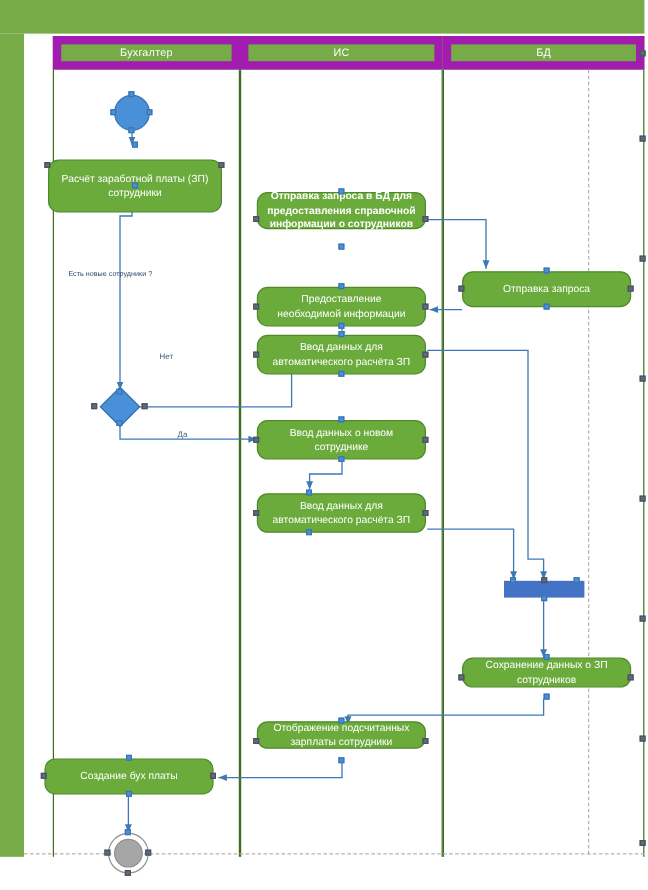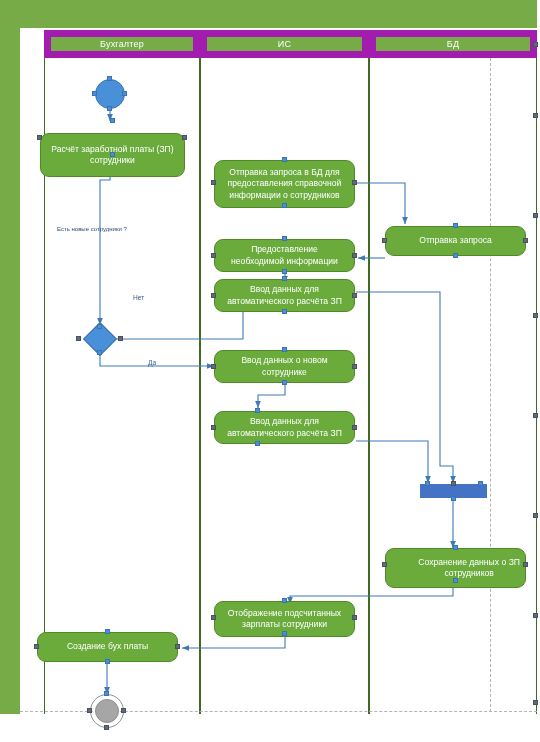--- a/index.html
+++ b/index.html
@@ -222,21 +222,21 @@
     <div>
       <span>Расчёт заработной платы (ЗП)</span>
       <span>сотрудники</span>
     </div>
   </div>
   <div class="handle blue" style="left:110px;top:118px;"></div>
   <div class="handle" style="left:37px;top:135px;"></div>
   <div class="handle" style="left:182px;top:135px;"></div>
   <div class="handle blue" style="left:110px;top:152px;"></div>
 
-  <div class="node" style="left:214px;top:160px;width:141px;height:48px;">
+  <div class="node" style="left:214px;top:160px;width:141px;height:31px;font-weight:bold;">
     <div>
       <span>Отправка запроса в БД для</span>
       <span>предоставления справочной</span>
       <span>информации о сотрудников</span>
     </div>
   </div>
   <div class="handle blue" style="left:282px;top:157px;"></div>
   <div class="handle" style="left:211px;top:180px;"></div>
   <div class="handle" style="left:352px;top:180px;"></div>
   <div class="handle blue" style="left:282px;top:203px;"></div>
@@ -300,32 +300,32 @@
   <div class="handle" style="left:211px;top:425px;"></div>
   <div class="handle" style="left:352px;top:425px;"></div>
   <div class="handle blue" style="left:255px;top:441px;"></div>
 
   <div class="join-bar" style="left:420px;top:484px;width:67px;height:14px;"></div>
   <div class="handle blue" style="left:425px;top:481px;"></div>
   <div class="handle" style="left:451px;top:481px;"></div>
   <div class="handle blue" style="left:478px;top:481px;"></div>
   <div class="handle blue" style="left:451px;top:496px;"></div>
 
-  <div class="node" style="left:385px;top:548px;width:141px;height:40px;justify-content:flex-end;">
+  <div class="node" style="left:385px;top:548px;width:141px;height:25px;">
     <div>
       <span>Сохранение данных о ЗП</span>
       <span>сотрудников</span>
     </div>
   </div>
   <div class="handle blue" style="left:453px;top:545px;"></div>
   <div class="handle" style="left:382px;top:562px;"></div>
   <div class="handle" style="left:523px;top:562px;"></div>
   <div class="handle blue" style="left:453px;top:578px;"></div>
 
-  <div class="node" style="left:214px;top:601px;width:141px;height:36px;align-items:center;">
+  <div class="node" style="left:214px;top:601px;width:141px;height:23px;align-items:center;">
     <div>
       <span>Отображение подсчитанных</span>
       <span>зарплаты сотрудники</span>
     </div>
   </div>
   <div class="handle blue" style="left:282px;top:598px;"></div>
   <div class="handle" style="left:211px;top:615px;"></div>
   <div class="handle" style="left:352px;top:615px;"></div>
   <div class="handle blue" style="left:282px;top:631px;"></div>
 

